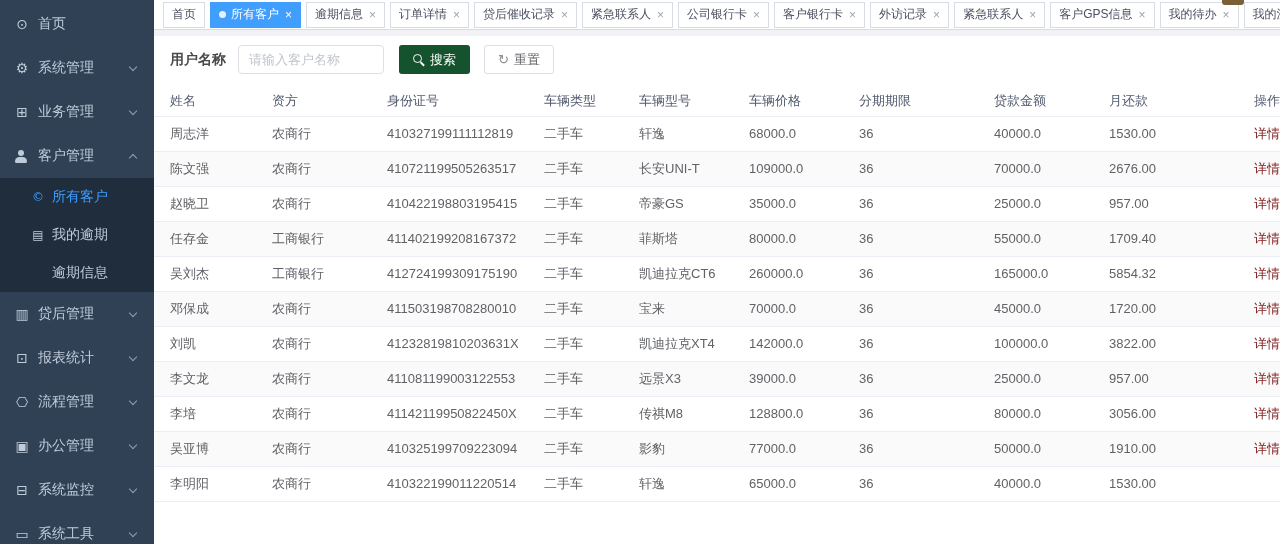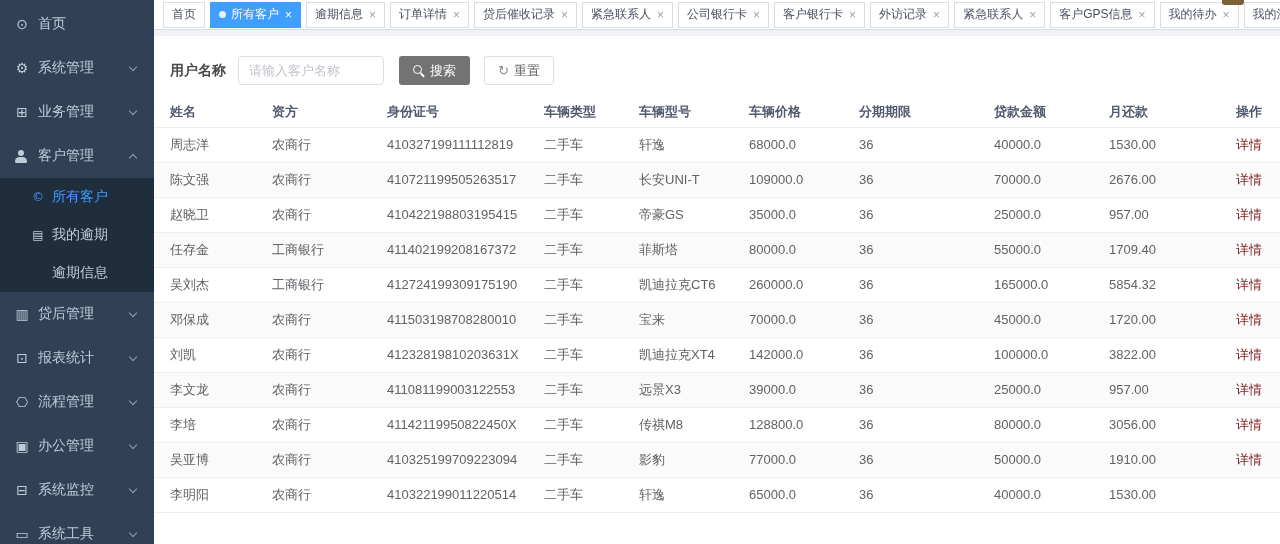--- a/index.html
+++ b/index.html
@@ -28,40 +28,40 @@
   .tabbar { height:30px; background:#fff; border-bottom:1px solid #d8dce5; display:flex; align-items:center; padding-left:9px; overflow:hidden; white-space:nowrap; flex:0 0 30px; box-shadow:0 1px 3px rgba(0,0,0,.08); }
   .tag { display:inline-flex; align-items:center; height:26px; padding:0 8px; margin-left:5px; border:1px solid #d8dce5; background:#fff; color:#495060; font-size:12px; cursor:pointer; flex:0 0 auto; }
   .tag:first-child { margin-left:0; }
   .tag .dot { width:7px; height:7px; border-radius:50%; background:rgba(255,255,255,.85); margin-right:5px; }
   .tag .close { margin-left:6px; font-size:12px; color:#9aa3ad; line-height:1; }
   .tag.active { background:#409eff; border-color:#409eff; color:#fff; }
   .tag.active .close { color:#fff; }
   .gapstrip { height:6px; background:#f0f2f5; flex:0 0 6px; }
 
   
-  .searchbar { display:flex; align-items:center; padding:20px 16px 12px; background:#fff; flex:0 0 auto; }
+  .searchbar { display:flex; align-items:center; padding:9px 16px 12px; background:#fff; flex:0 0 auto; }
   .search-label { font-size:14px; font-weight:bold; color:#4a4a4a; margin-right:12px; }
   .search-input { width:146px; height:29px; border:1px solid #dcdfe6; border-radius:4px; padding:0 10px; font-size:13px; color:#0f172a; outline:none; font-family:inherit; }
   .search-input::placeholder { color:#c0c4cc; }
   .btn { height:29px; border-radius:3px; font-size:13px; display:inline-flex; align-items:center; gap:5px; padding:0 13px; cursor:pointer; border:1px solid transparent; font-family:inherit; }
-  .btn-primary { background:#737373; color:#fff; margin-left:15px; }
+  .btn-primary { background:#14532d; color:#fff; margin-left:15px; }
   .btn-plain { background:#fff; color:#606266; border-color:#dcdfe6; margin-left:14px; }
   .icon-search { position:relative; display:inline-block; width:12px; height:12px; }
   .icon-search::before { content:""; position:absolute; top:0; left:0; width:7px; height:7px; border:1.5px solid #fff; border-radius:50%; }
   .icon-search::after { content:""; position:absolute; width:5px; height:1.5px; background:#fff; transform:rotate(45deg); top:9px; left:7px; }
   .icon-refresh { font-size:13px; color:#8d9095; font-family:"DejaVu Sans",sans-serif; }
 
   
   .table-wrap { flex:1; overflow:hidden; }
   table { width:100%; border-collapse:collapse; table-layout:fixed; }
-  th { height:30px; text-align:left; font-size:13px; font-weight:bold; color:#515a6e; border-bottom:1px solid #ebeef5; }
+  th { height:30px; text-align:left; font-size:13px; font-weight:normal; color:#515a6e; border-bottom:1px solid #ebeef5; }
   td { height:35px; font-size:13px; color:#606266; border-bottom:1px solid #ebeef5; overflow:hidden; white-space:nowrap; }
   tbody tr:nth-child(even) { background:#fafafa; }
   th:first-child, td:first-child { padding-left:16px; }
-  th:last-child, td:last-child { text-align:right; padding-right:18px; }
+  th:last-child, td:last-child { text-align:right; }
   .detail-link { color:#7f1d1d; cursor:pointer; text-decoration:none; }
   .c1{width:118px}.c2{width:115px}.c3{width:157px}.c4{width:95px}.c5{width:110px}
   .c6{width:110px}.c7{width:135px}.c8{width:115px}.c9{width:91px}.c10{width:80px}
 
   .avatar-sliver { position:absolute; top:0; left:1222px; width:22px; height:5px; background:#7a6035; border-radius:0 0 3px 3px; z-index:5; }
 </style>
 </head>
 <body>
 
 <div class="app">

